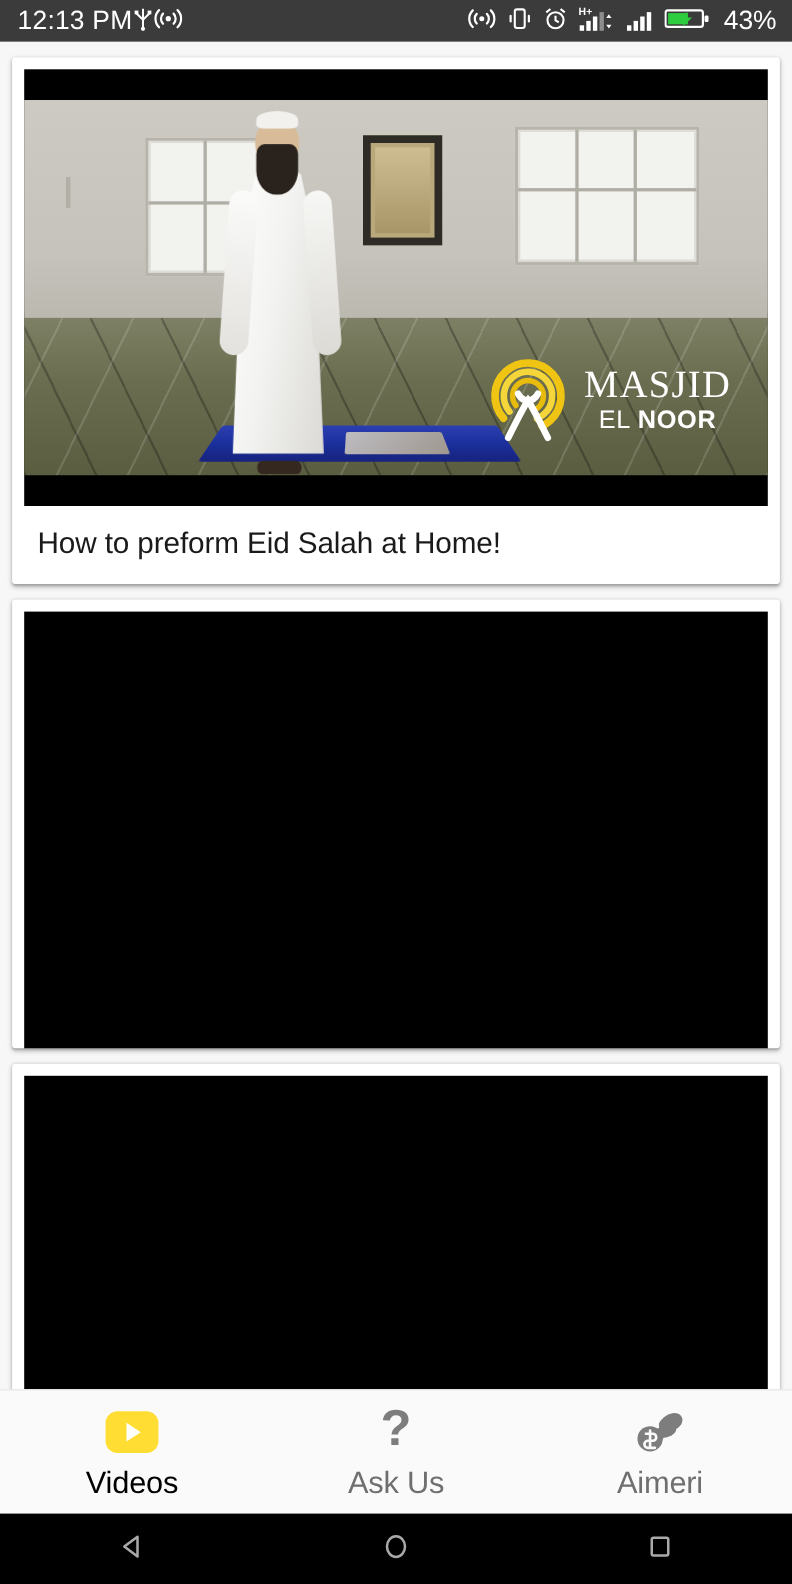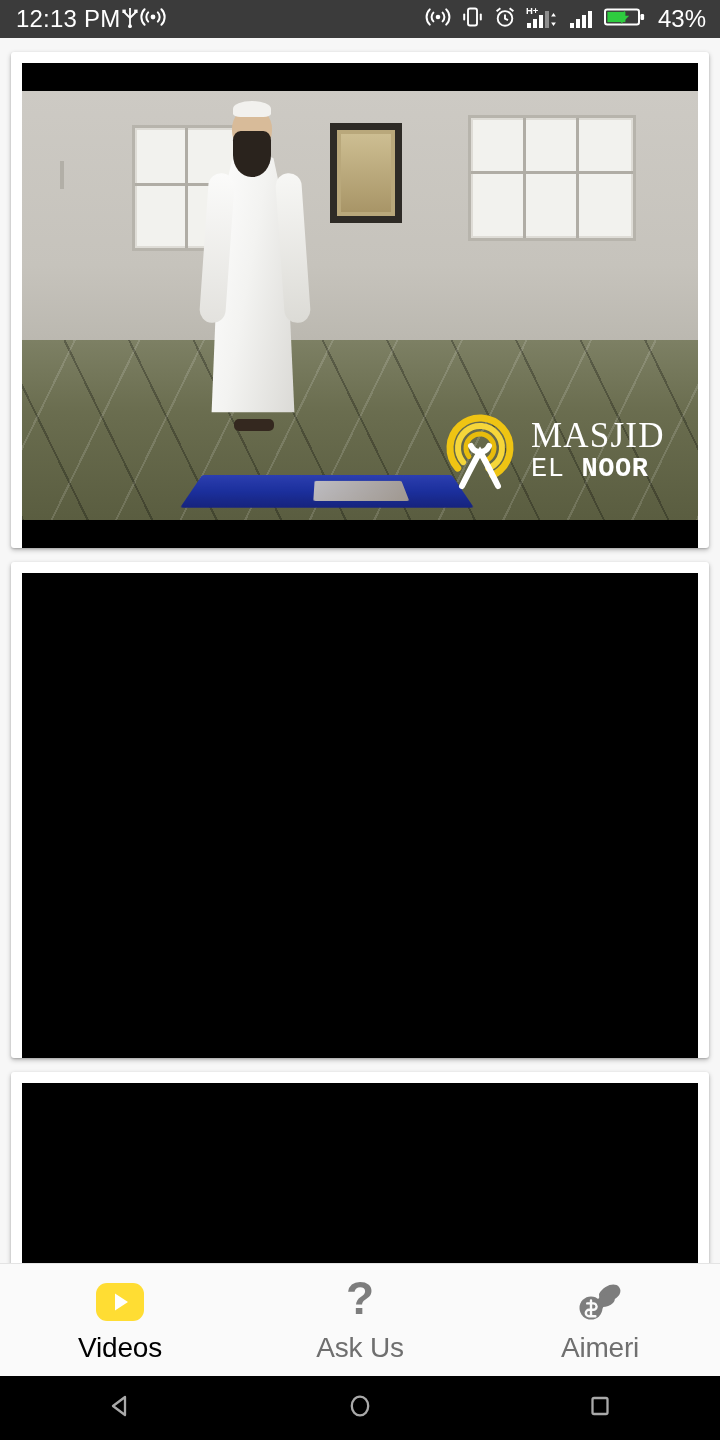--- a/index.html
+++ b/index.html
@@ -45,23 +45,24 @@
     margin:12px 11px 14px 11px;
     background:#ffffff;
     border-radius:3px;
     box-shadow:0 2px 5px rgba(0,0,0,0.26), 0 1px 2px rgba(0,0,0,0.16);
     padding:11px 11px 0 11px;
   }
   .card.first { margin-top:14px; }
   .thumb {
     position:relative;
     width:100%;
-    height:485px;
+    height:397px;
     background:#000;
     overflow:hidden;
+    text-align:center;
   }
   .video-title {
     font-size:27px;
     color:#1a1a1a;
     padding:19px 12px 21px 12px;
     white-space:nowrap;
     overflow:hidden;
     letter-spacing:-0.1px;
   }
 
@@ -155,22 +156,22 @@
     width:240px; height:96px;
     display:flex; align-items:center; gap:9px;
   }
   .logo-mark { position:relative; width:84px; height:84px; flex:0 0 84px; }
   .logo-text { color:#ffffff; line-height:1; }
   .logo-text .l1 {
     font-family:"Liberation Serif", serif;
     font-size:35px; letter-spacing:1.2px; font-weight:400;
   }
   .logo-text .l2 {
-    font-family:Liberation Mono, monospace;
-    font-size:27px; letter-spacing:.6px; margin-top:3px;
+    font-family:Liberation Sans, sans-serif;
+    font-size:23px; letter-spacing:.6px; margin-top:3px;
   }
   .logo-text .l2 b { font-weight:700; }
   .logo-text .l2 span.thin { font-weight:400; }
 
   
   .tabbar {
     position:absolute;
     left:0; bottom:64px;
     width:720px; height:113px;
     background:#fafafa;
@@ -330,20 +331,21 @@
                 </g>
               </svg>
             </div>
             <div class="logo-text">
               <div class="l1">MASJID</div>
               <div class="l2"><span class="thin">EL </span><b>NOOR</b></div>
             </div>
           </div>
         </div>
       </div>
+      <div class="video-title">How to preform Eid Salah at Home!</div>
     </div>
 
     <div class="card">
       <div class="thumb"></div>
     </div>
 
     <div class="card">
       <div class="thumb"></div>
 
     </div>

